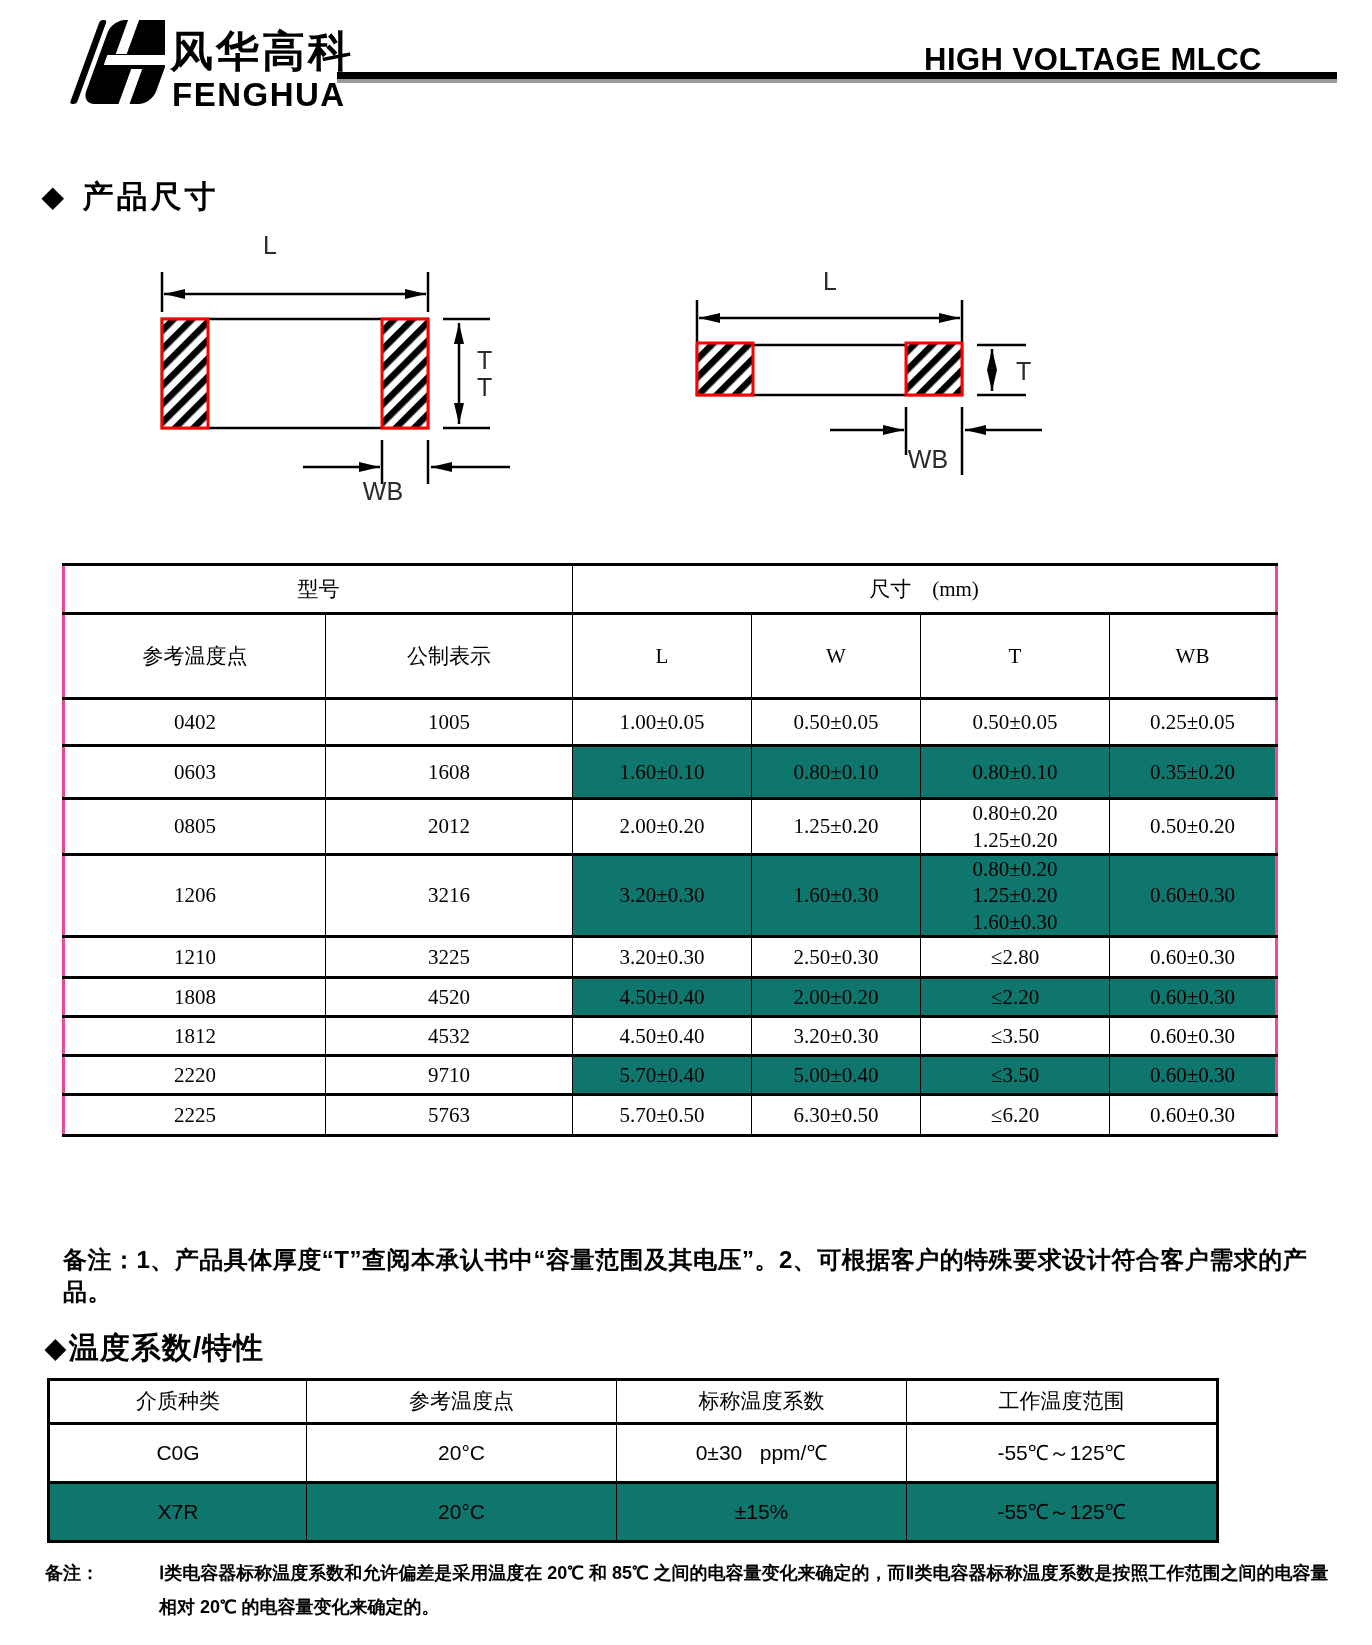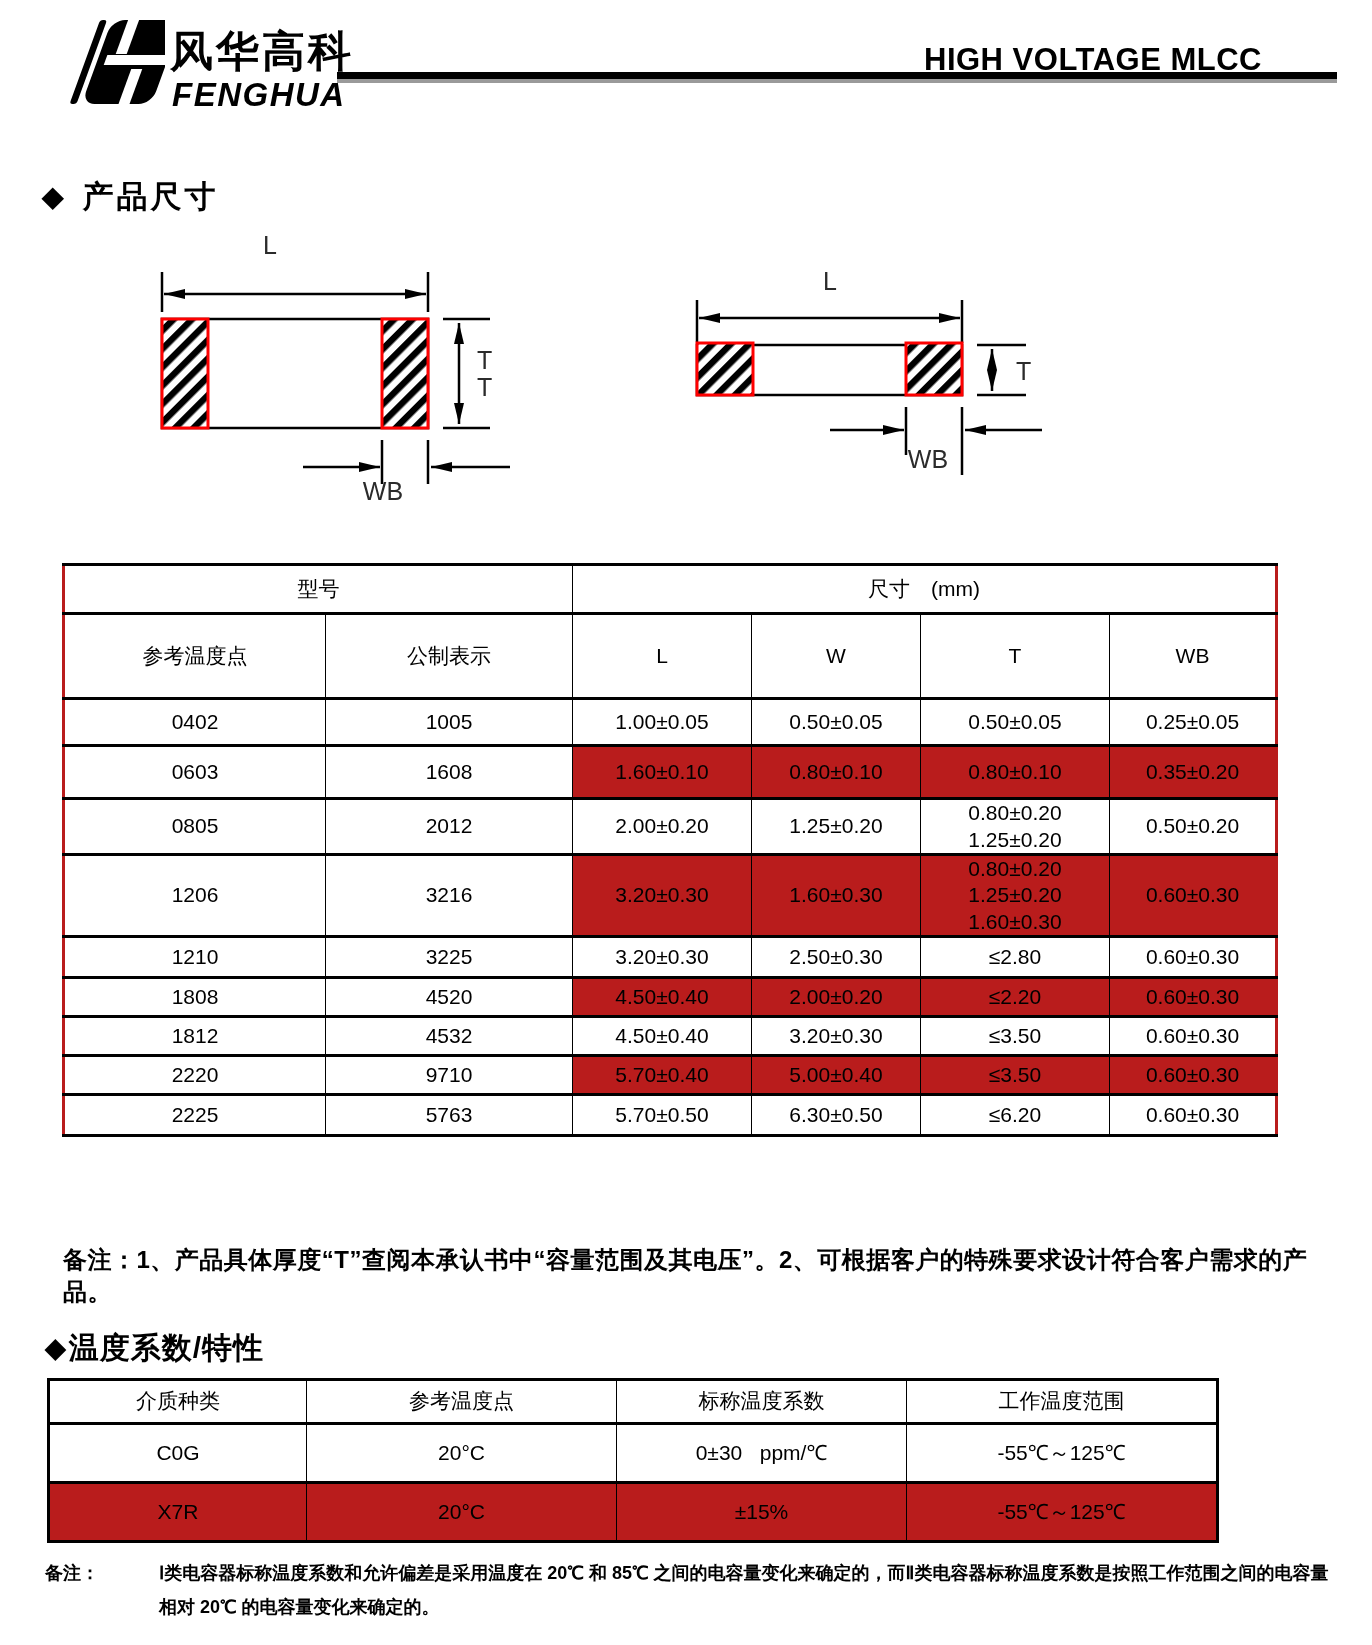--- a/index.html
+++ b/index.html
@@ -14,21 +14,21 @@
   }
 
   
   .logo-svg { position:absolute; left:35px; top:12px; }
   .brand-cn {
     position:absolute; left:170px; top:30px;
     font-size:43px; font-weight:700; letter-spacing:3px; line-height:1;
   }
   .brand-en {
     position:absolute; left:172px; top:78px;
-    font-size:33px; font-weight:700; letter-spacing:1.5px; line-height:1;font-style:italic;
+    font-size:33px; font-weight:700; letter-spacing:1.5px; line-height:1;
   }
   .doc-title {
     position:absolute; right:110px; top:28px;
     font-size:31px; font-weight:700; letter-spacing:0.5px;margin-top:14px;
   }
   .header-rule {
     position:absolute; left:337px; top:72px; width:1000px; height:2px;
     border-top:7px solid #000; border-bottom:4px solid #9a9a9a;
   }
 
@@ -44,27 +44,27 @@
   .diag-label { font-family:"Liberation Sans", sans-serif; font-size:25px; fill:#2b2b2b; }
 
   
   table { border-collapse:collapse; table-layout:fixed; background:#fff; }
   th, td {
     border:1.5px solid #000;
     border-top-width:3px; border-bottom-width:3px;
     text-align:center; vertical-align:middle;
     font-size:21px; font-weight:400; padding:0; line-height:1.25;
   }
-  .dim-table  { position:absolute; left:62px;  top:563px;  width:1213px; border:3px solid #b91c1c; }
+  .dim-table  { position:absolute; left:62px;  top:563px;  width:1213px; border:3px solid #ec4899;font-family:Liberation Serif, serif; }
   .temp-table { position:absolute; left:47px;  top:1378px; width:1169px; border:3px solid #000; }
   .hr1 { height:49px; }
   .hr2 { height:85px; }
   .temp-hr { height:44px;padding-left:26px; }
   .multiline { white-space:pre-line; }
-  .shaded { background:#b91c1c; }
+  .shaded { background:#0f766e; }
 
   
   .note1 {
     position:absolute; left:63px; top:1244px; width:1270px;
     font-size:24px; font-weight:700; letter-spacing:0.5px;
   }
   .note2 {
     position:absolute; left:45px; top:1556px; width:1300px;
     display:flex; font-size:18px; font-weight:700; line-height:34px;gap:36px;
   }

